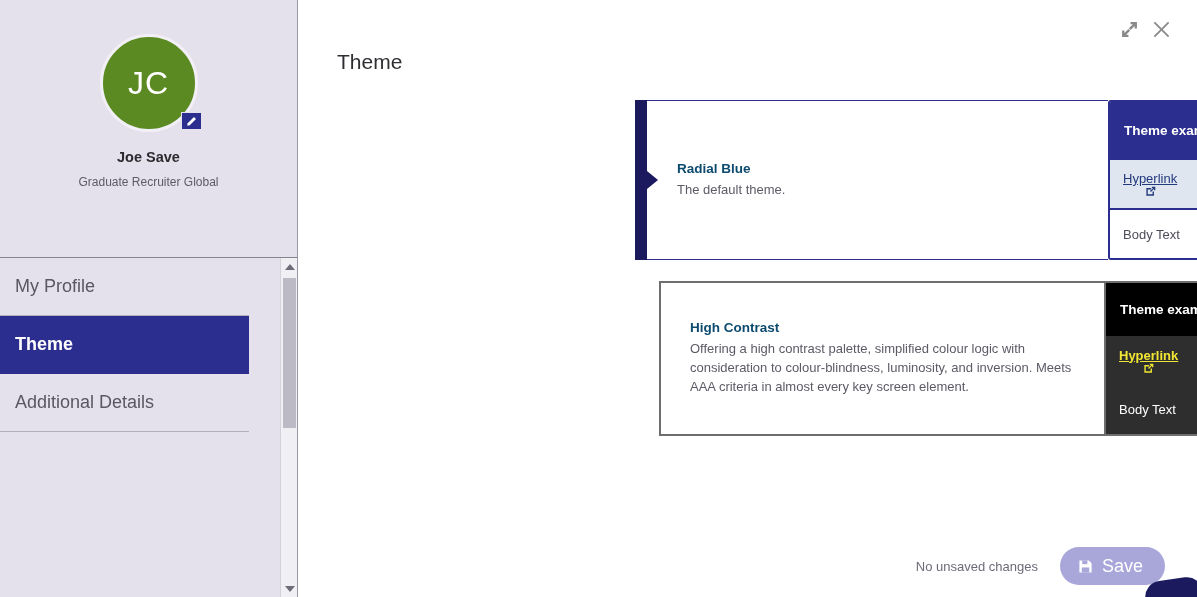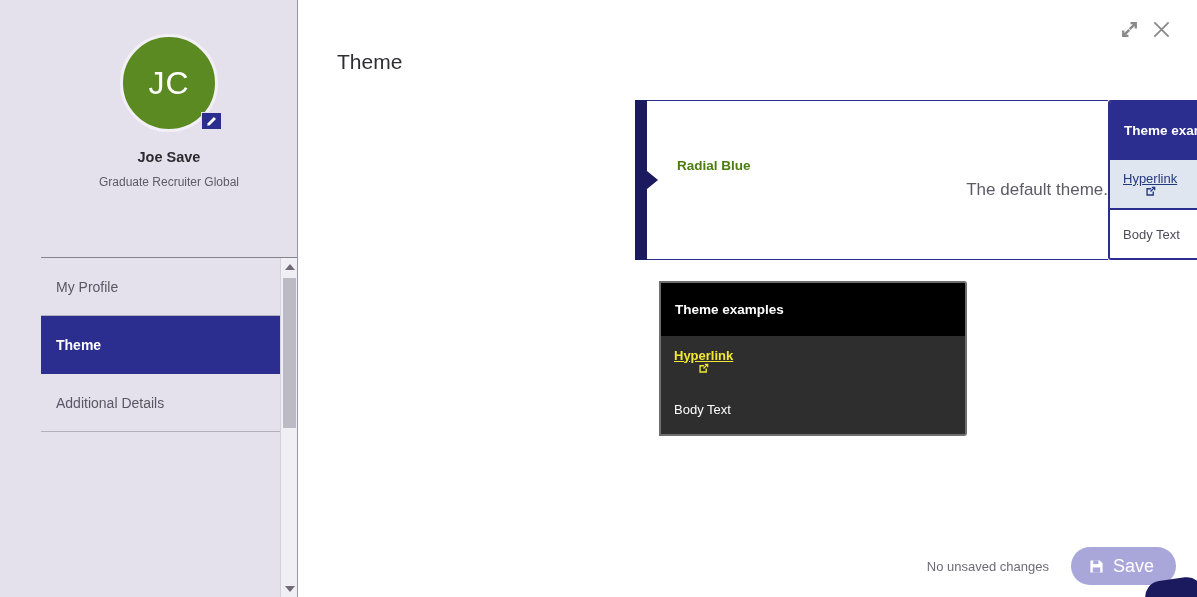--- a/index.html
+++ b/index.html
@@ -10,21 +10,21 @@
     background: #ffffff;
   }
   .app { position: relative; width: 1197px; height: 597px; display: flex; }
 
   
   .sidebar {
     width: 298px; height: 597px;
     background: #e4e1ec;
     border-right: 1px solid #9a97a5;
     position: relative;
-    display: flex; flex-direction: column; padding-left: 41px;
+    display: flex; flex-direction: column;
   }
   .profile-block {
     height: 258px;
     border-bottom: 1px solid #86838f;
     display: flex; flex-direction: column; align-items: center;
     padding-top: 34px;
   }
   .avatar-wrap { position: relative; width: 98px; height: 98px; }
   .avatar {
     width: 98px; height: 98px; border-radius: 50%;
@@ -48,21 +48,21 @@
   .profile-role {
     margin-top: 10px; font-size: 12px; color: #5e5b66;
   }
 
   .nav-scroll {
     flex: 1; position: relative; overflow: hidden;
   }
   .nav-list { list-style: none; }
   .nav-item {
     height: 58px; display: flex; align-items: center;
-    padding-left: 15px; font-size: 14px; color: #5a5764;
+    padding-left: 15px; font-size: 18px; color: #5a5764;
     border-bottom: 1px solid #b3b0bd;
     cursor: pointer; background: #e4e1ec;
     width: 249px;
   }
   .nav-item.active {
     background: #2b2d8f; color: #ffffff; font-weight: bold;
     border-bottom: 1px solid #2b2d8f;
   }
 
   
@@ -133,22 +133,22 @@
   #card-radial .sel-bar {
     position: absolute; left: -1px; top: -1px; bottom: -1px; width: 12px;
     background: #1b1a5e;
   }
   #card-radial .sel-arrow {
     position: absolute; left: 11px; top: 50%; margin-top: -9px;
     width: 0; height: 0;
     border-top: 9px solid transparent; border-bottom: 9px solid transparent;
     border-left: 11px solid #1b1a5e;
   }
-  .card-title { font-size: 13.5px; font-weight: bold; color: #4d7c0f; }
-  .card-desc { margin-top: 5px; font-size: 17px; color: #5d5a66; line-height: 1.45; text-align: right; }
+  .card-title { font-size: 13.5px; font-weight: bold; color: #0c4a6e; }
+  .card-desc { margin-top: 5px; font-size: 13px; color: #5d5a66; line-height: 1.45; }
 
   .examples {
     width: 320px; display: flex; flex-direction: column;
     border-radius: 3px; overflow: hidden;
   }
   #card-radial .examples { border: 2px solid #2b2d8f; }
   .ex-header {
     height: 56px; display: flex; align-items: center; padding-left: 14px;
     font-size: 13.5px; font-weight: bold;
   }
@@ -181,21 +181,21 @@
     border: 2px solid #6e6e6e; border-radius: 0 3px 3px 0;
     background: #2e2e2e; width: 308px;
   }
   #card-high .ex-header { background: #000000; color: #ffffff; height: 53px; }
   #card-high .r1 .ex-cell-text { background: #2e2e2e; }
   #card-high .r2 .ex-cell-text { background: #2e2e2e; color: #ffffff; }
   #card-high .hyperlink { color: #f2e733; font-weight: bold; }
 
   
   .main-footer {
-    position: absolute; right: 21px; bottom: 12px;
+    position: absolute; right: 32px; bottom: 12px;
     display: flex; align-items: center; gap: 22px;
   }
   .unsaved-text { font-size: 13px; color: #6e6b78; }
   .save-btn {
     display: flex; align-items: center; gap: 9px;
     background: #a9a6da; color: #ffffff;
     border: none; border-radius: 999px;
     padding: 0 22px 0 18px; height: 38px;
     font-size: 18px; font-family: "Liberation Sans", sans-serif;
     cursor: pointer;
@@ -294,20 +294,24 @@
         </div>
 
         <div class="ex-row r2">
           <div class="ex-cell-text">Body Text</div>
 
         </div>
       </div>
     </section>
 
     <section class="theme-card" id="card-high">
+      <div class="card-left">
+        <div class="card-title">High Contrast</div>
+        <div class="card-desc">Offering a high contrast palette, simplified colour logic with consideration to colour-blindness, luminosity, and inversion. Meets AAA criteria in almost every key screen element.</div>
+      </div>
 
       <div class="examples">
         <div class="ex-header">Theme examples</div>
 
         <div class="ex-row r1">
           <div class="ex-cell-text">
             <span class="hyperlink">
               <span>Hyperlink</span>
               <svg class="ext-icon" viewBox="0 0 16 16">
                 <path d="M2 3 L9 3 L9 5 L4 5 L4 12 L11 12 L11 8 L13 8 L13 14 L2 14 Z" fill="#f2e733"></path>

